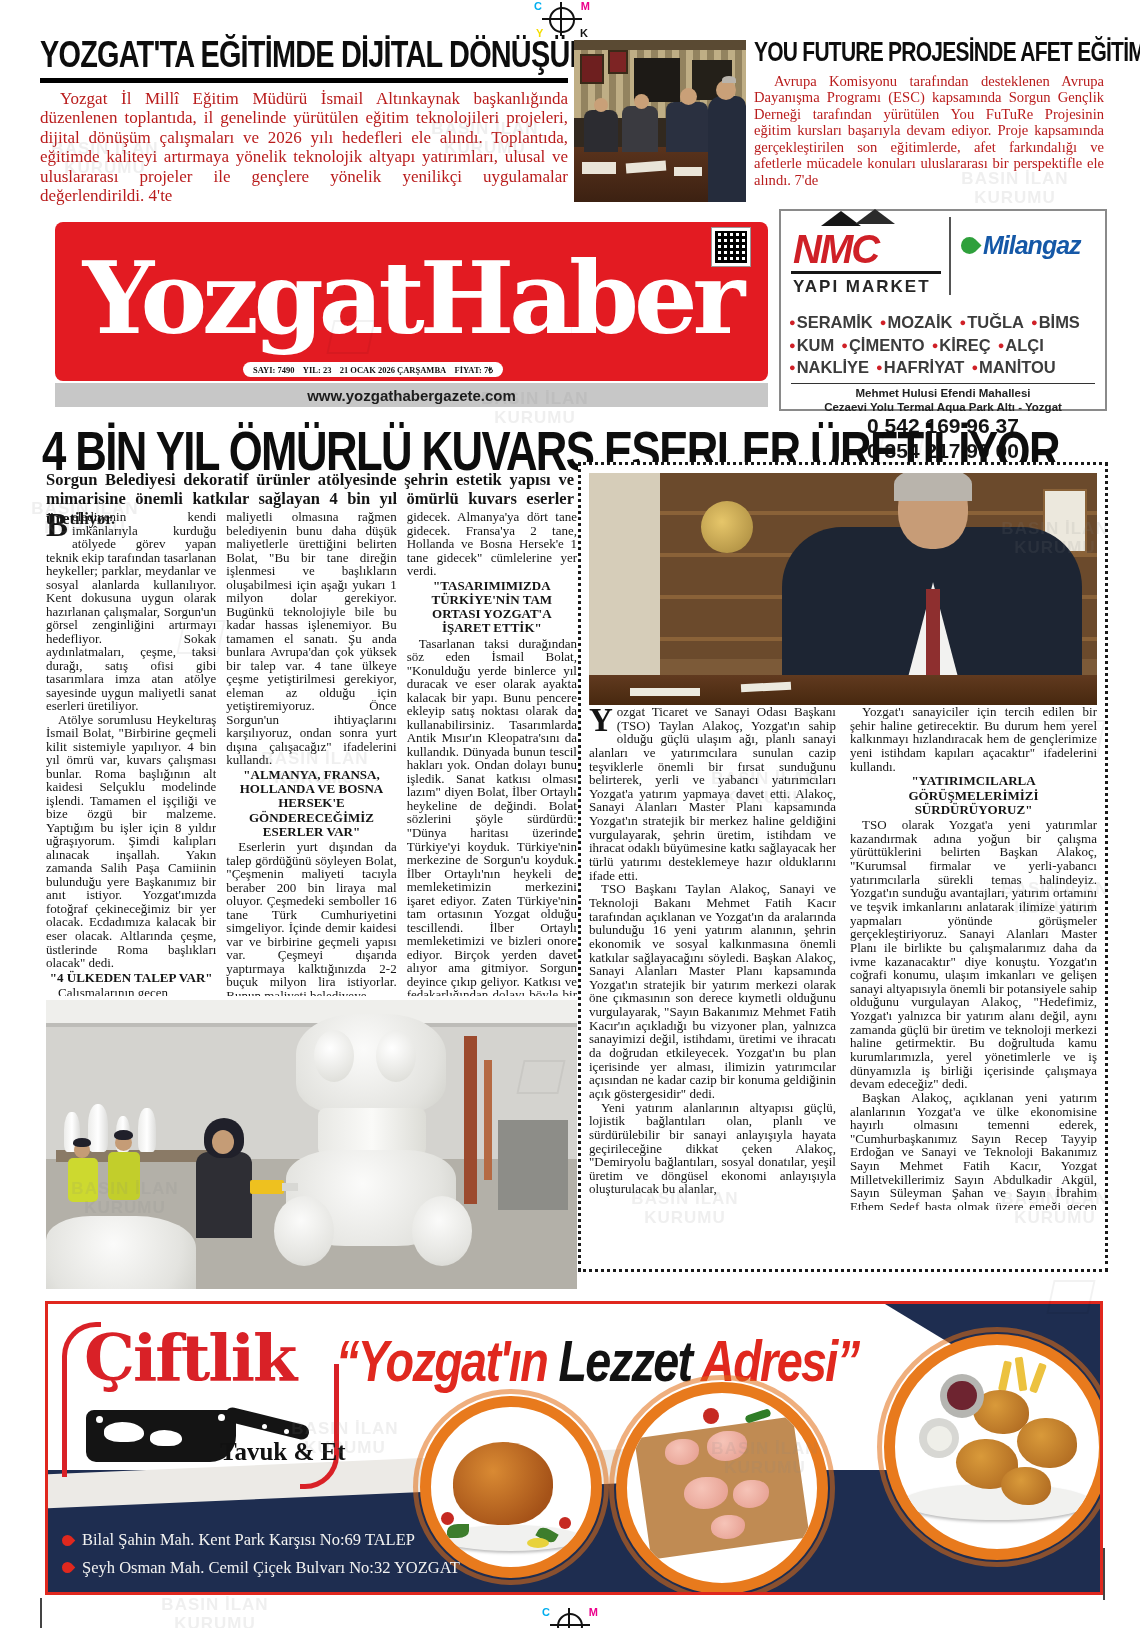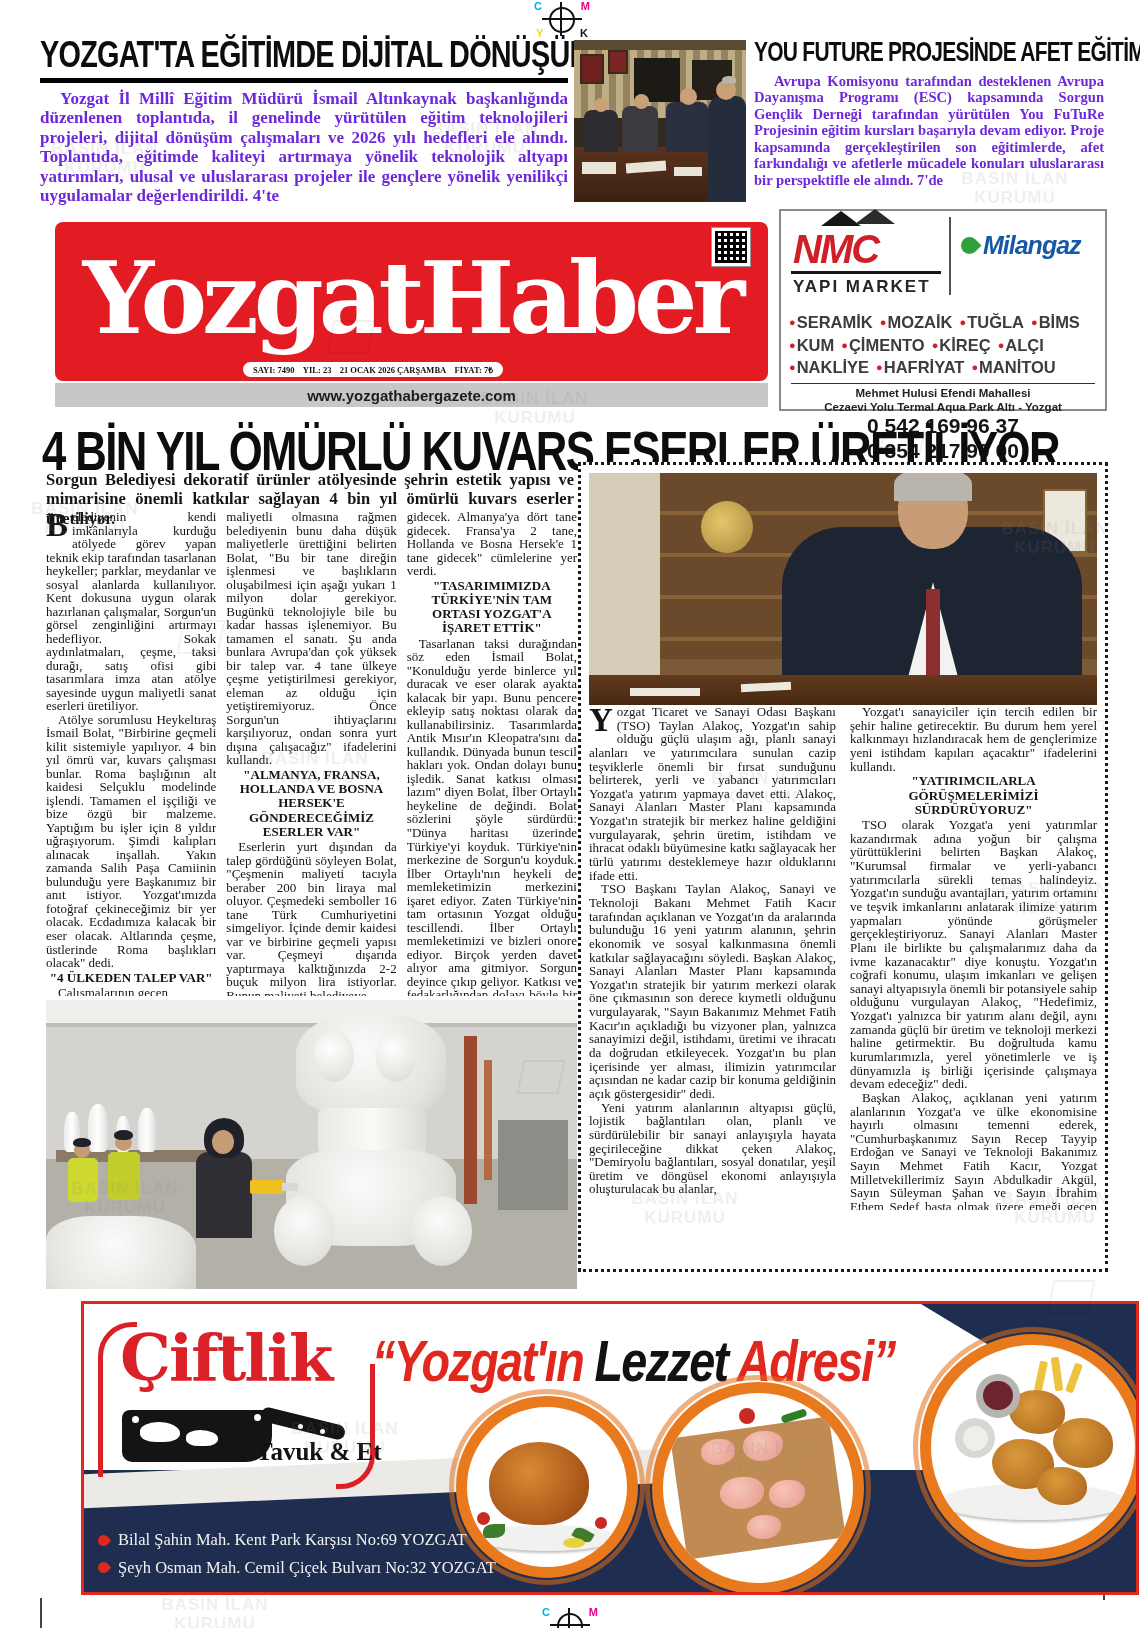--- a/index.html
+++ b/index.html
@@ -23,21 +23,21 @@
   .regmark .hline{position:absolute;left:10px;top:15.5px;width:40px;height:2px;background:#111;}
   .regmark .vline{position:absolute;left:27.5px;top:0;width:2px;height:34px;background:#111;}
   .regmark span{position:absolute;font-family:"Liberation Sans",sans-serif;font-weight:700;font-size:11px;}
   .regmark .c{left:2px;top:-2px;color:#00aeef;}
   .regmark .m{right:2px;top:-2px;color:#ec008c;}
   .regmark .y{left:4px;bottom:-3px;color:#f4dd00;}
   .regmark .k{right:4px;bottom:-3px;color:#111;}
   .cropline{position:absolute;background:#444;}
   
   .story-head-rule{border-bottom:5px solid #000;margin-top:2px;}
-  .story-body{font-weight:700;line-height:1.16;color:#6d28d9;}
+  .story-body{font-weight:400;line-height:1.16;color:#b91c1c;}
   .story-body-indent{text-indent:20px;}
   
   .photo{overflow:hidden;}
   .photo *{position:absolute;}
   
   .photo-meeting{background:linear-gradient(#26221e 0 12%, #32291f 12% 100%);}
   .pm-curtain{left:0;top:6%;width:100%;height:42%;
       background:repeating-linear-gradient(90deg,#bfae85 0 7px,#93835f 7px 14px);}
   .pm-valance{left:0;top:0;width:100%;height:10%;background:#5a4a33;}
   .pm-frame{background:#6e1f1f;border:2px solid #3a2a18;}
@@ -113,21 +113,21 @@
   .col{flex:1;font-size:13px;line-height:1.04;color:#141414;text-align:justify;overflow:hidden;}
   .col-p{margin:0;text-indent:12px;}
   .col p:first-child{text-indent:0;}
   .sub-head{font-weight:700;text-align:center;margin:1px 0;line-height:1.1;}
   .dropcap{float:left;font-size:33px;line-height:0.78;font-weight:700;padding:3px 4px 0 0;}
   
   .right-block{border:3px dotted #1a1a1a;background:#fff;padding:8px;box-sizing:border-box;}
   .alakoc-cols{display:flex;gap:14px;overflow:hidden;}
   .alakoc-col{flex:1;font-size:13px;line-height:1.05;text-align:justify;color:#141414;overflow:hidden;}
   
-  .ciftlik{background:#fff;border:3px solid #e0281e;box-sizing:border-box;overflow:hidden;margin-left:36px;}
+  .ciftlik{background:#fff;border:3px solid #e0281e;box-sizing:border-box;overflow:hidden;}
   .cf-triangle{position:absolute;right:0;top:0;width:215px;height:130px;background:#1e2d50;
      clip-path:polygon(0 0,100% 0,100% 100%);}
   .cf-navy{position:absolute;left:0;bottom:0;width:100%;height:122px;background:#1e2d50;}
   .cf-slash{position:absolute;left:-20px;bottom:100px;width:75%;height:34px;background:#eceae6;
      transform:rotate(-2.5deg);}
   .cf-brand{font-family:"DejaVu Serif",serif;font-weight:700;font-size:64px;color:#d92127;
      letter-spacing:-2px;line-height:1;}
   .cf-arc-l{position:absolute;width:34px;height:150px;border-left:5px solid #d92127;
      border-top:5px solid #d92127;border-top-left-radius:34px;}
   .cf-arc-r{position:absolute;width:34px;height:120px;border-right:5px solid #d92127;
@@ -406,21 +406,21 @@
           <i></i>
         </div>
       <div class="food-dip1" style="left:12%;top:36%;width:40px;height:40px;">
           <i></i>
         </div>
     </div>
 
     <div class="abs" style="left:14px;bottom:16px;display:flex;flex-direction:column;gap:11px;">
       <div class="cf-addr">
         <span class="cf-pin"></span>
-        <span>Bilal Şahin Mah. Kent Park Karşısı No:69 YOZGAT</span>
+        <span>Bilal Şahin Mah. Kent Park Karşısı No:69 TALEP</span>
       </div>
       <div class="cf-addr">
         <span class="cf-pin"></span>
         <span>Şeyh Osman Mah. Cemil Çiçek Bulvarı No:32 YOZGAT</span>
       </div>
     </div>
   </div>
 
   <span class="wm" style="left:40px;top:140px;">BASIN İLAN KURUMU</span>
   <span class="wm" style="left:420px;top:120px;">BASIN İLAN KURUMU</span>

